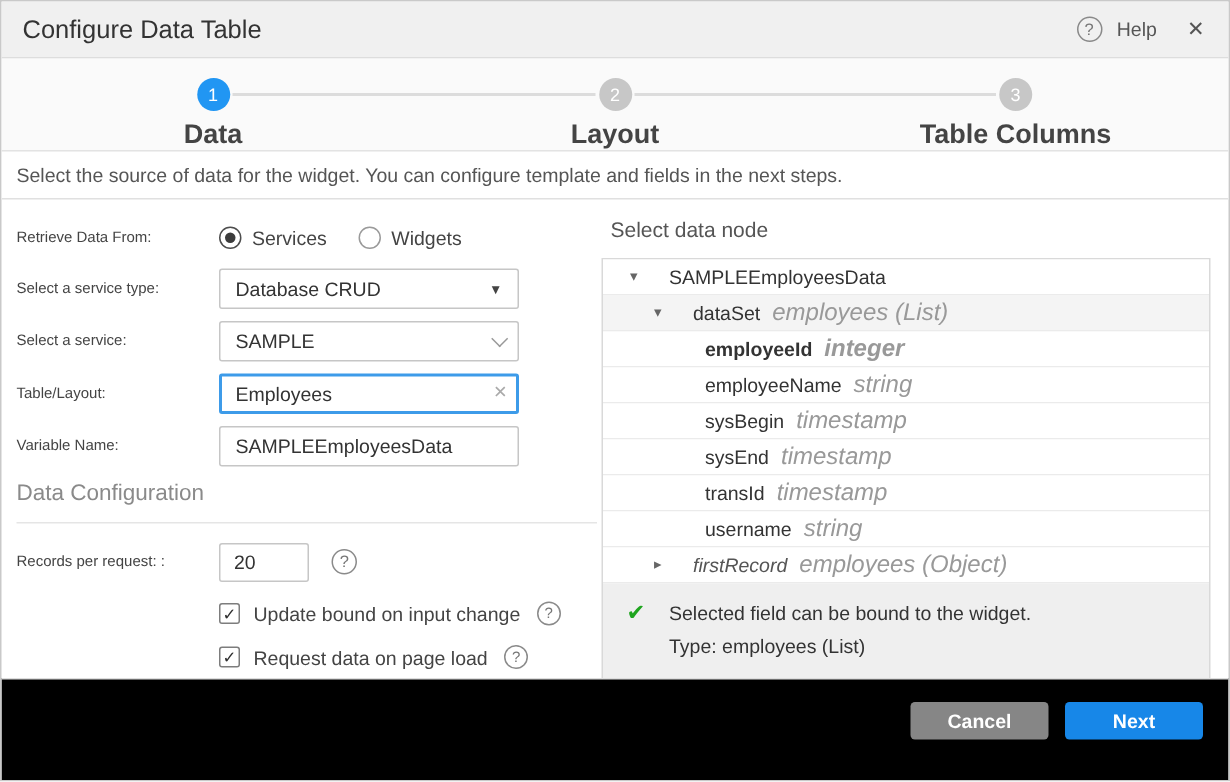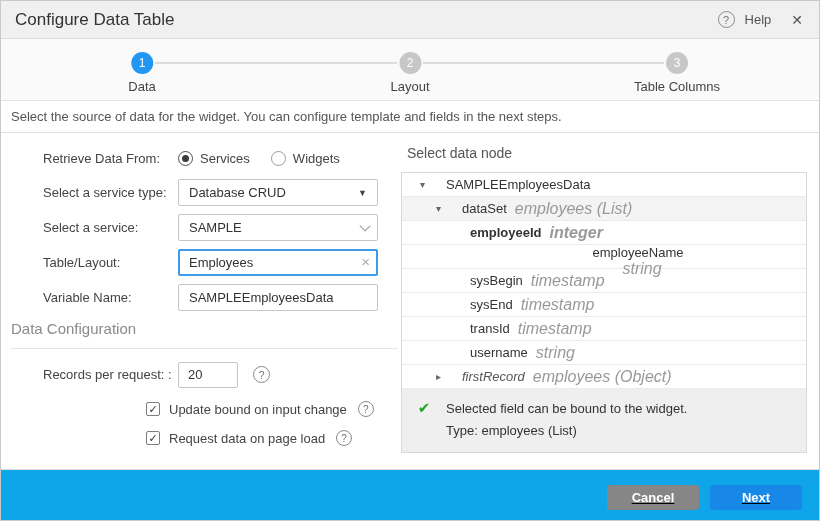--- a/index.html
+++ b/index.html
@@ -27,34 +27,34 @@
   
   .stepper {
     position: relative; height: 62px; background: #fafafa; border-bottom: 1px solid #e3e3e3;
   }
   .step-line { position: absolute; top: 23px; height: 2px; background: #dcdcdc; }
   .step { position: absolute; top: 13px; transform: translateX(-50%); text-align: center; cursor: pointer; }
   .step-circle {
     width: 22px; height: 22px; border-radius: 50%; background: #c7c7c7; color: #fff;
     font-size: 12px; line-height: 22px; margin: 0 auto;
   }
-  .step-label { font-size: 13px; color: #444; margin-top: 5px; white-space: nowrap; }
+  .step-label { font-size: 18px; color: #444; margin-top: 5px; white-space: nowrap; font-weight: bold; }
 
   
   .desc-row {
     height: 32px; display: flex; align-items: center; padding-left: 10px;
     border-bottom: 1px solid #e0e0e0; font-size: 13px; color: #555; background: #fff;
   }
 
   
   .body { position: relative; height: 333px; }
   .left-col { position: absolute; left: 10px; top: 0; width: 385px; }
 
   .form-row { display: flex; margin-bottom: 8px; }
-  .form-label { width: 135px; font-size: 13px; color: #444; line-height: 27px; flex: none; margin-left: 32px; }
+  .form-label { width: 135px; font-size: 10px; color: #444; line-height: 27px; flex: none; }
   .radio-row { margin-top: 17px; margin-bottom: 12px; }
   .radio-row .form-label { line-height: 17px; }
   .radio-group { display: flex; align-items: center; gap: 21px; }
   .radio-opt { display: inline-flex; align-items: center; gap: 7px; cursor: pointer; }
   .radio-dot {
     width: 15px; height: 15px; border-radius: 50%; border: 1px solid #9a9a9a; background: #fff;
     display: inline-flex; align-items: center; justify-content: center; flex: none;
   }
   .radio-dot.checked { border-color: #4d4d4d; }
   .radio-dot.checked::after { content: ""; width: 7px; height: 7px; border-radius: 50%; background: #3c3c3c; }
@@ -109,24 +109,24 @@
   .t-name.italic { font-style: italic; color: #555; }
   .t-type { font-style: italic; color: #999; font-size: 16px; margin-left: 8px; white-space: nowrap; }
 
   .info-box { display: flex; background: #efefef; padding: 9px 12px 10px 0; }
   .info-check { width: 44px; text-align: center; font-size: 15px; color: #1fa51f; font-weight: bold; flex: none; padding-top: 1px; }
   .info-lines { font-size: 13px; color: #333; }
   .info-lines div { line-height: 22px; }
 
   
   .footer {
-    position: absolute; left: 0; right: 0; bottom: 0; height: 51px;
-    border-top: 1px solid #dddddd; background: #0ea5e9;
+    position: absolute; left: 0; right: 0; bottom: 0; height: 68px;
+    border-top: 1px solid #dddddd; background: #000000;
     display: flex; justify-content: flex-end; align-items: flex-start;
-    padding: 15px 17px 0 0; gap: 11px; text-decoration: underline;
+    padding: 15px 17px 0 0; gap: 11px;
   }
   .btn {
     width: 92px; height: 25px; border: none; border-radius: 3px; color: #fff;
     font-size: 13px; font-weight: bold; font-family: inherit; cursor: pointer;
   }
   .btn-cancel { background: #868686; }
   .btn-next { background: #1787e8; }
 </style>
 </head>
 <body>
@@ -245,21 +245,21 @@
             </div>
             <div class="trow selected" style="padding-left: 34px;">
               <span class="t-arrow">▾</span>
               <span class="t-name">dataSet</span>
               <span class="t-type">employees (List)</span>
             </div>
             <div class="trow" style="padding-left: 68px; font-weight: bold;">
               <span class="t-name">employeeId</span>
               <span class="t-type">integer</span>
             </div>
-            <div class="trow" style="padding-left: 68px; flex-direction: column;">
+            <div class="trow" style="padding-left: 68px;">
               <span class="t-name">employeeName</span>
               <span class="t-type">string</span>
             </div>
             <div class="trow" style="padding-left: 68px;">
               <span class="t-name">sysBegin</span>
               <span class="t-type">timestamp</span>
             </div>
             <div class="trow" style="padding-left: 68px;">
               <span class="t-name">sysEnd</span>
               <span class="t-type">timestamp</span>

